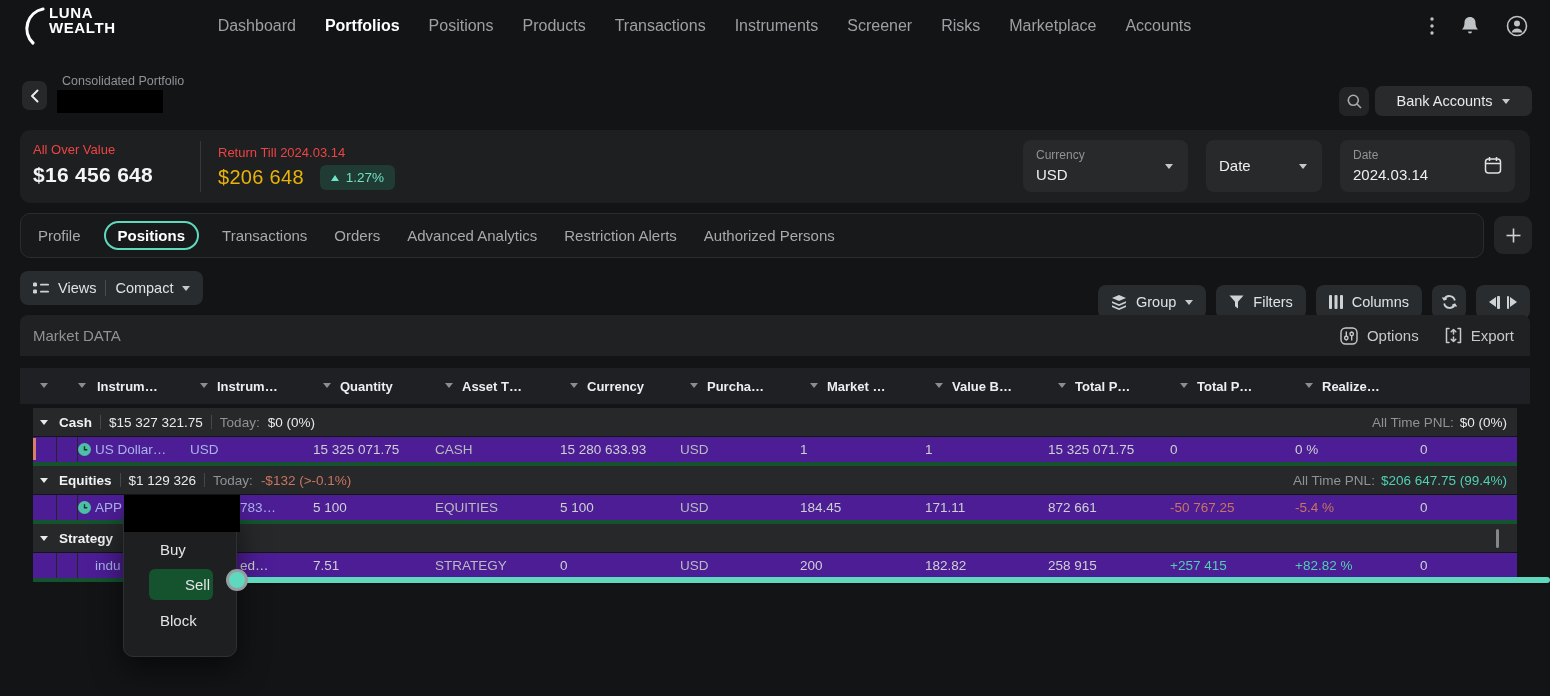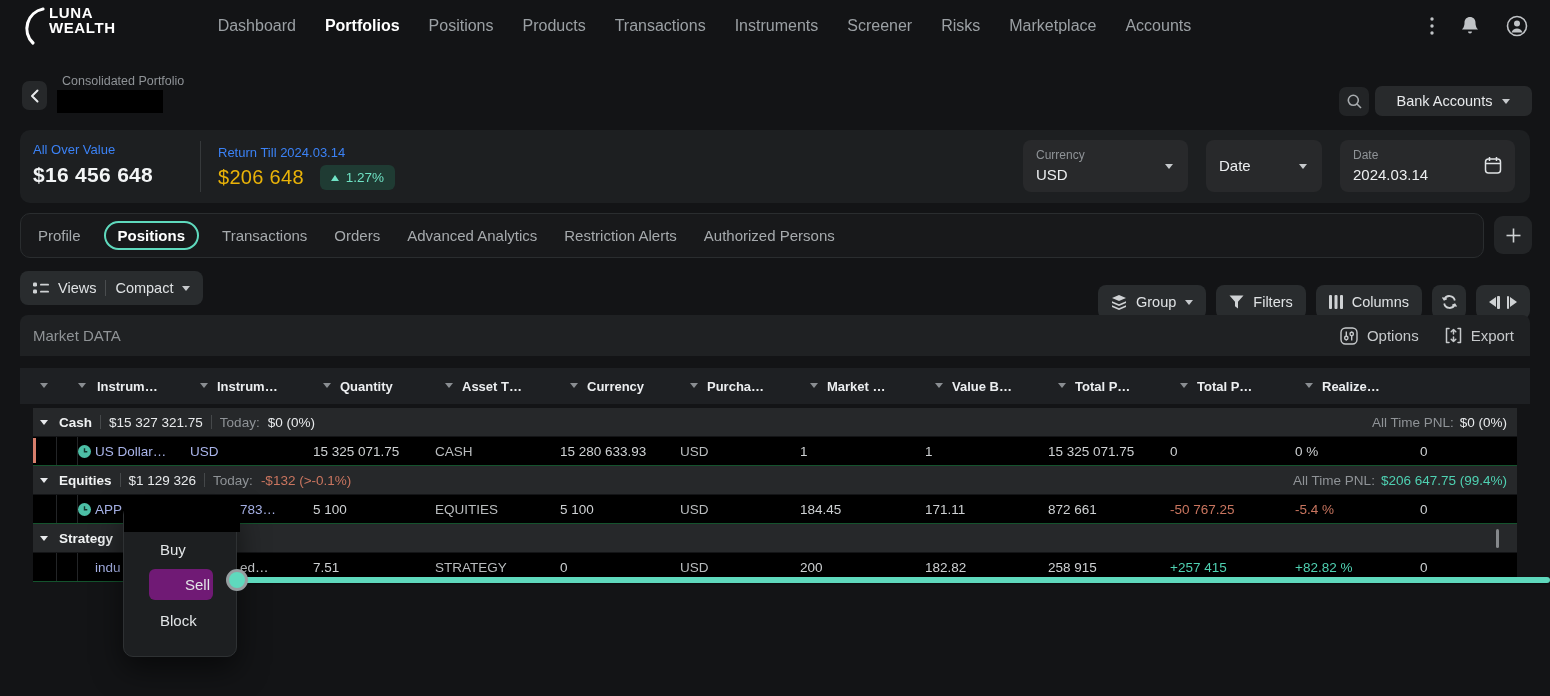--- a/index.html
+++ b/index.html
@@ -23,21 +23,21 @@
 
   
   .icon-btn{background:#26282a;border-radius:7px;display:flex;align-items:center;justify-content:center}
   #back-btn{left:22px;top:81px;width:25px;height:29px}
   #portfolio-label{left:62px;top:74px;font-size:12.5px;color:#8f9397}
   #search-btn{left:1339px;top:87px;width:30px;height:29px;background:#222426}
   #bank-pill{left:1375px;top:86px;width:157px;height:30px;background:#282a2c;border-radius:7px;display:flex;align-items:center;justify-content:center;gap:10px;font-size:14.5px;color:#e7e9eb;box-sizing:border-box}
 
   
   #summary{left:20px;top:130px;width:1510px;height:73px;background:#1d1f21;border-radius:10px}
-  .sum-label{font-size:13px;color:#3b82f6}
+  .sum-label{font-size:13px;color:#ef4444}
   #aov{left:13px;top:12px}
   #aov-value{font-size:21px;font-weight:bold;color:#f2f4f5;margin-top:6px;letter-spacing:.3px}
   .vdiv{left:180px;top:11px;width:1px;height:51px;background:#36393b}
   #ret{left:198px;top:15px}
   .ret-row{display:flex;align-items:center;gap:16px;margin-top:5px}
   #ret-value{font-size:20px;font-weight:normal;color:#eab308;letter-spacing:.3px}
   #ret-badge{background:#1f3b33;border-radius:6px;height:25px;display:flex;align-items:center;gap:7px;padding:0 11px;color:#6fe3c5;font-size:13.5px}
   .tri-up{width:0;height:0;border-left:4.5px solid transparent;border-right:4.5px solid transparent;border-bottom:6px solid #6fe3c5}
   .ctl{background:#28292b;border-radius:8px;box-sizing:border-box;position:absolute;top:10px;height:52px}
   .ctl .lab{position:absolute;left:13px;top:8px;font-size:12px;color:#8f9397}
@@ -83,37 +83,37 @@
   .hc.namecol .caret{left:0}
 
   #rows{left:33px;top:408px;width:1484px}
   .grow{height:29px;background:#26282a;display:flex;align-items:center;gap:8px;padding:0 10px 0 7px;font-size:13.5px;border-bottom:1px solid #131416;box-sizing:border-box}
   .grow .gcaret{width:0;height:0;border-left:4px solid transparent;border-right:4px solid transparent;border-top:5px solid #e8eaec;margin-right:3px}
   .gname{color:#f0f2f3;font-weight:bold}
   .gsep{width:1px;height:14px;background:#45484a}
   .gval{color:#e8eaec}
   .glab{color:#8f9397}
   .gright{margin-left:auto;display:flex;gap:6px;align-items:center}
-  .drow{height:29px;background:#000000;align-items:center;font-size:13.5px;color:#ced1d3;border-bottom:1px solid #14532d;position:relative;box-sizing:border-box}
+  .drow{height:29px;background:#4c1d95;align-items:center;font-size:13.5px;color:#ced1d3;border-bottom:4px solid #14532d;position:relative;box-sizing:border-box}
   .cA,.cB{height:100%;border-right:1px solid #232527}
   .cName{display:flex;align-items:center;gap:4px;overflow:hidden;white-space:nowrap}
   .lav{color:#a9b4ea}
   .dim{color:#b9bcbe}
   .neg{color:#c9755f}
   .pos{color:#4fd1b2}
   .pad50{padding-left:50px}
   .accent::before{content:"";position:absolute;left:0;top:1px;bottom:2px;width:3px;background:#d77f6c}
 
   
   #scroll-tick{left:1496px;top:529px;width:3px;height:19px;background:#85888b;border-radius:2px}
   #drag-line{left:234px;top:577px;width:1316px;height:6px;background:#5fd9bd;border-radius:3px;box-shadow:0 1px 2px rgba(0,0,0,.4)}
   #drag-dot{left:226px;top:569px;width:22px;height:22px;border-radius:50%;background:#5fd9bd;border:3px solid #969da0;box-sizing:border-box}
   #ctx-menu{left:123px;top:505px;width:114px;height:152px;background:#1d1f21;border:1px solid #2e3133;border-radius:10px;box-shadow:0 12px 30px rgba(0,0,0,.55);box-sizing:border-box;padding-top:25px}
   .mi{height:36px;display:flex;align-items:center;padding-left:36px;font-size:15px;color:#e3e6e8;cursor:pointer;box-sizing:border-box}
-  .mi.active{margin:2px 0 2px 25px;width:64px;height:31px;background:#701a75;border-radius:6px}
+  .mi.active{margin:2px 0 2px 25px;width:64px;height:31px;background:#14532d;border-radius:6px}
   .redact{position:absolute;background:#000}
   #redact-name{left:57px;top:90px;width:106px;height:23px}
   #redact-row{left:124px;top:495px;width:116px;height:37px}
 </style>
 </head>
 <body>
 
 <div id="nav">
   <div class="brand">
     <span>

